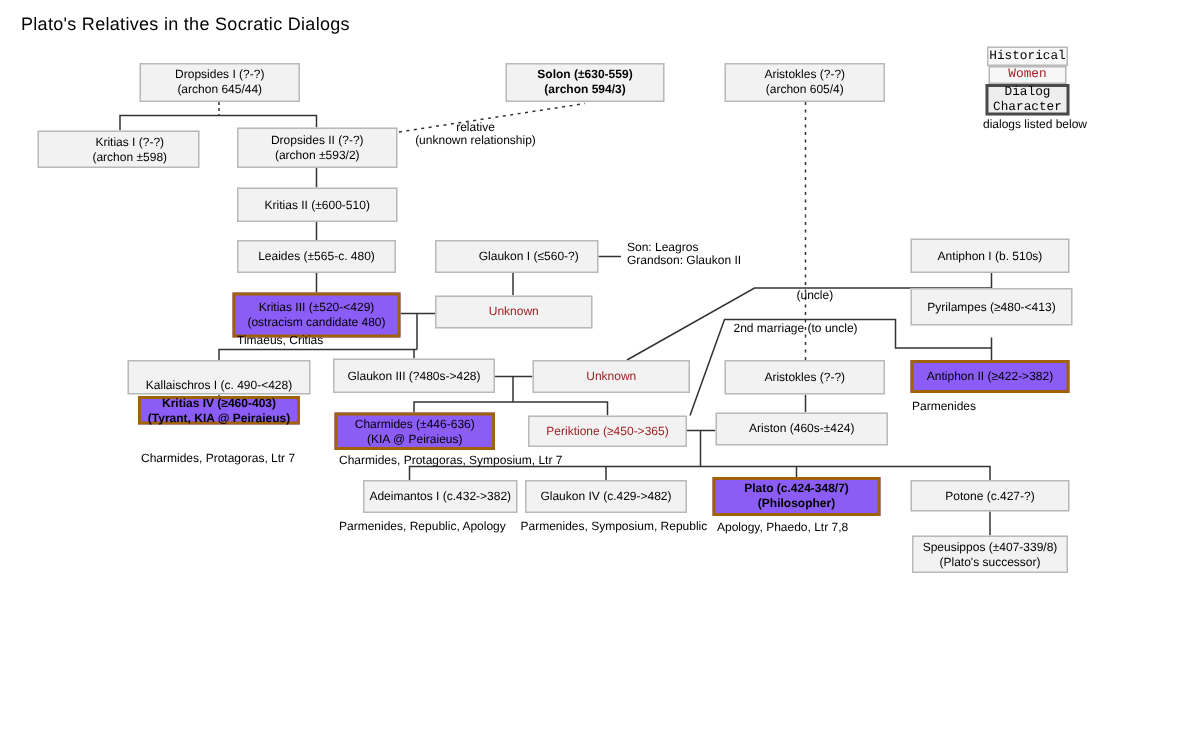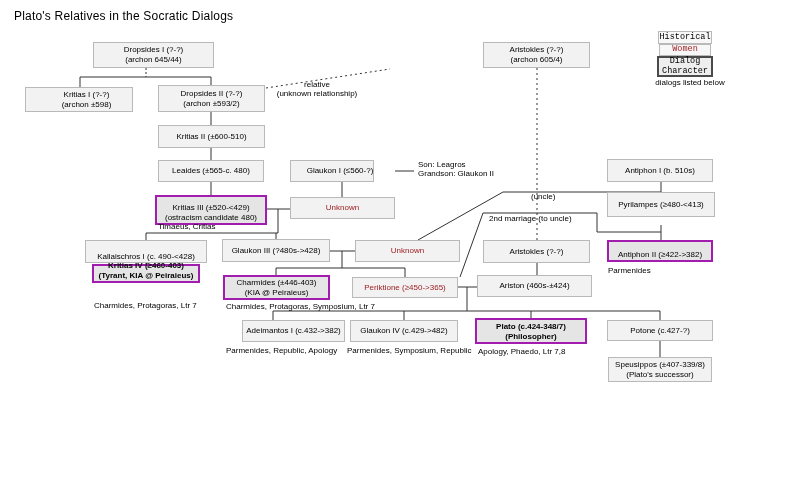--- a/index.html
+++ b/index.html
@@ -8,21 +8,21 @@
     font-family:"Liberation Sans","DejaVu Sans",sans-serif;color:#000;
   }
   #wires{position:absolute;left:0;top:0;width:800px;height:486px;}
   .title{position:absolute;left:14px;top:9px;font-size:12px;letter-spacing:.2px;}
   .node{
     position:absolute;box-sizing:border-box;
     background:#f2f2f2;border:1px solid #b9b9b9;
     display:flex;flex-direction:column;justify-content:center;align-items:center;
     font-size:8px;line-height:10px;text-align:center;white-space:nowrap;
   }
-  .node.dlg{border:2px solid #a21caf;background:#e5e5e5;justify-content:flex-end;}
+  .node.dlg{border:2px solid #a16207;background:#8b5cf6;}
   .node.bold{font-weight:bold;}
   .node.red{color:#9e1f24;}
   .cap{position:absolute;font-size:8px;white-space:nowrap;}
   .ann{position:absolute;font-size:8px;white-space:nowrap;}
   .ann.center{text-align:center;}
   .legend-box{
     position:absolute;box-sizing:border-box;background:#f7f7f7;border:1px solid #b9b9b9;
     display:flex;flex-direction:column;justify-content:center;align-items:center;
     font-size:8.5px;line-height:9.5px;text-align:center;white-space:nowrap;font-family:Liberation Mono, monospace;
   }
@@ -87,23 +87,27 @@
     <div>relative</div>
     <div>(unknown relationship)</div>
   </div>
   <div class="ann" style="left:418px;top:160px;line-height:9px;">
     <div>Son: Leagros</div>
     <div>Grandson: Glaukon II</div>
   </div>
   <div class="ann" style="left:531px;top:192px;">(uncle)</div>
   <div class="ann" style="left:489px;top:214px;">2nd marriage (to uncle)</div>
 
-  <div class="node" style="left:93px;top:42px;width:121px;height:26px;">
+  <div class="node" style="left:93px;top:42px;width:107px;height:26px;">
     <div>Dropsides I (?-?)</div>
     <div>(archon 645/44)</div>
+  </div>
+  <div class="node bold" style="left:337px;top:42px;width:106px;height:26px;">
+    <div>Solon (±630-559)</div>
+    <div>(archon 594/3)</div>
   </div>
   <div class="node" style="left:483px;top:42px;width:107px;height:26px;">
     <div>Aristokles (?-?)</div>
     <div>(archon 605/4)</div>
   </div>
   <div class="node" style="left:25px;top:87px;width:108px;height:25px;padding-left:15px;">
     <div>Kritias I (?-?)</div>
     <div>(archon ±598)</div>
   </div>
   <div class="node" style="left:158px;top:85px;width:107px;height:27px;">
@@ -115,21 +119,21 @@
   </div>
   <div class="node" style="left:158px;top:160px;width:106px;height:22px;">
     <div>Leaides (±565-c. 480)</div>
   </div>
   <div class="node dlg" style="left:155px;top:195px;width:112px;height:30px;">
     <div>Kritias III  (±520-&lt;429)</div>
     <div>(ostracism candidate 480)</div>
   </div>
   <div class="cap" style="left:158px;top:222px;">Timaeus, Critias</div>
 
-  <div class="node" style="left:290px;top:160px;width:84px;height:22px;padding-left:16px;">
+  <div class="node" style="left:290px;top:160px;width:109px;height:22px;padding-left:16px;">
     <div>Glaukon I (≤560-?)</div>
   </div>
   <div class="node red" style="left:290px;top:197px;width:105px;height:22px;">
     <div>Unknown</div>
   </div>
 
   <div class="node" style="left:607px;top:159px;width:106px;height:23px;">
     <div>Antiphon I (b. 510s)</div>
   </div>
   <div class="node" style="left:607px;top:192px;width:108px;height:25px;">
@@ -153,21 +157,21 @@
     <div>Aristokles (?-?)</div>
   </div>
 
   <div class="node dlg bold" style="left:92px;top:264px;width:108px;height:19px;">
     <div>Kritias IV (≥460-403)</div>
     <div>(Tyrant, KIA @ Peiraieus)</div>
   </div>
   <div class="cap" style="left:94px;top:301px;">Charmides, Protagoras, Ltr 7</div>
 
   <div class="node dlg" style="left:223px;top:275px;width:107px;height:25px;">
-    <div>Charmides (±446-403)</div>
+    <div>Charmides (±446-636)</div>
     <div>(KIA @ Peiraieus)</div>
   </div>
   <div class="cap" style="left:226px;top:302px;">Charmides, Protagoras, Symposium, Ltr 7</div>
 
   <div class="node red" style="left:352px;top:277px;width:106px;height:21px;">
     <div>Periktione (≥450-&gt;365)</div>
   </div>
   <div class="node" style="left:477px;top:275px;width:115px;height:22px;">
     <div>Ariston (460s-±424)</div>
   </div>

